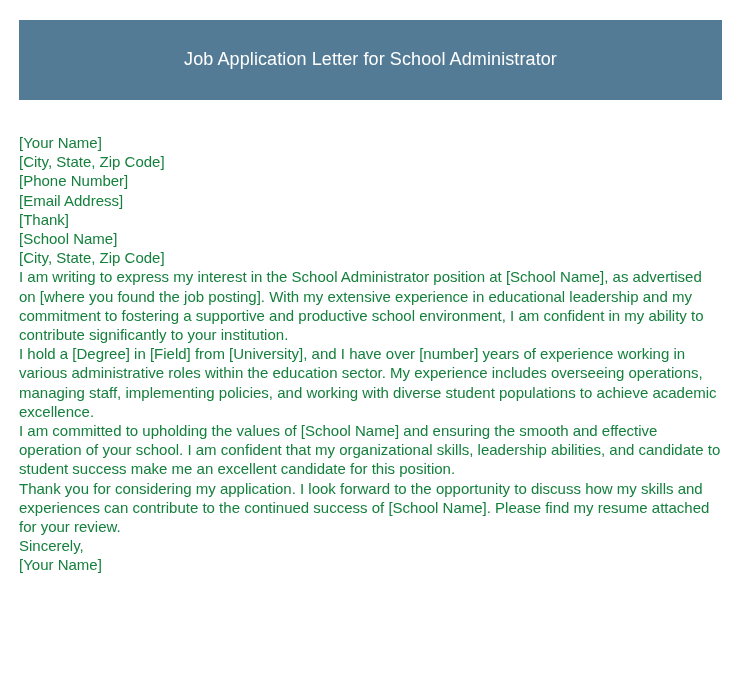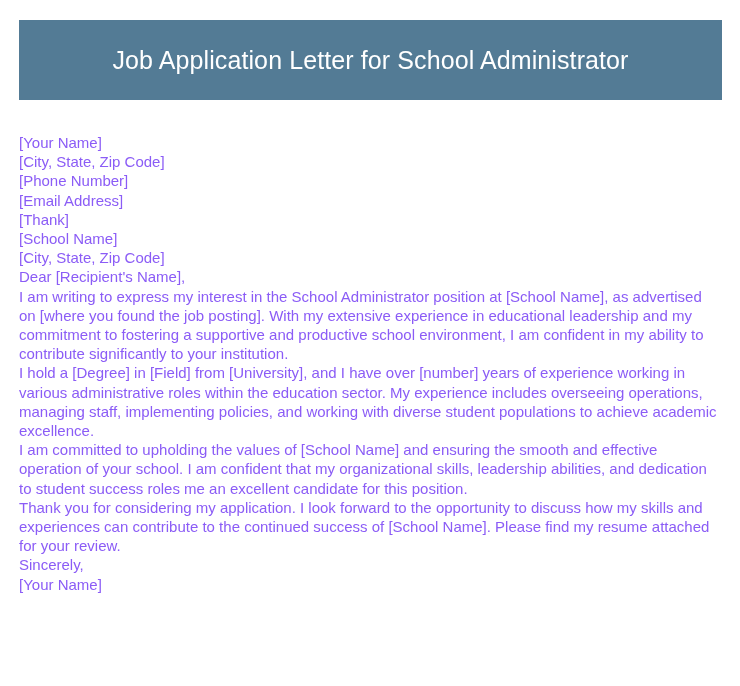--- a/index.html
+++ b/index.html
@@ -31,21 +31,21 @@
     background: #537b95;
     display: flex;
     align-items: center;
     justify-content: center;
     box-sizing: border-box;
   }
 
   .header-title {
     color: #ffffff;
     font-family: "Liberation Sans", sans-serif;
-    font-size: 25px;
+    font-size: 18px;
     font-weight: 400;
     line-height: 1.2;
     letter-spacing: 0.1px;
     text-align: center;
     white-space: nowrap;
   }
 
   
   .letter-body {
     position: absolute;
@@ -57,21 +57,21 @@
     font-size: 15px;
     line-height: 19.2px;
     text-align: left;
   }
 
   .letter-line {
     margin: 0;
     padding: 0;
     font-size: 15px;
     line-height: 19.2px;
-    color: #8b5cf6;
+    color: #15803d;
     font-weight: 400;
     word-wrap: break-word;
     overflow-wrap: break-word;
   }
 </style>
 </head>
 <body>
 
 <div class="page">
 
@@ -80,22 +80,21 @@
   </div>
 
   <div class="letter-body">
     <p class="letter-line">[Your Name]</p>
     <p class="letter-line">[City, State, Zip Code]</p>
     <p class="letter-line">[Phone Number]</p>
     <p class="letter-line">[Email Address]</p>
     <p class="letter-line">[Thank]</p>
     <p class="letter-line">[School Name]</p>
     <p class="letter-line">[City, State, Zip Code]</p>
-    <p class="letter-line">Dear [Recipient's Name],</p>
     <p class="letter-line">I am writing to express my interest in the School Administrator position at [School Name], as advertised on [where you found the job posting]. With my extensive experience in educational leadership and my commitment to fostering a supportive and productive school environment, I am confident in my ability to contribute significantly to your institution.</p>
     <p class="letter-line">I hold a [Degree] in [Field] from [University], and I have over [number] years of experience working in various administrative roles within the education sector. My experience includes overseeing operations, managing staff, implementing policies, and working with diverse student populations to achieve academic excellence.</p>
-    <p class="letter-line">I am committed to upholding the values of [School Name] and ensuring the smooth and effective operation of your school. I am confident that my organizational skills, leadership abilities, and dedication to student success roles me an excellent candidate for this position.</p>
+    <p class="letter-line">I am committed to upholding the values of [School Name] and ensuring the smooth and effective operation of your school. I am confident that my organizational skills, leadership abilities, and candidate to student success make me an excellent candidate for this position.</p>
     <p class="letter-line">Thank you for considering my application. I look forward to the opportunity to discuss how my skills and experiences can contribute to the continued success of [School Name]. Please find my resume attached for your review.</p>
     <p class="letter-line">Sincerely,</p>
     <p class="letter-line">[Your Name]</p>
   </div>
 
 </div>
 
 </body></html>

